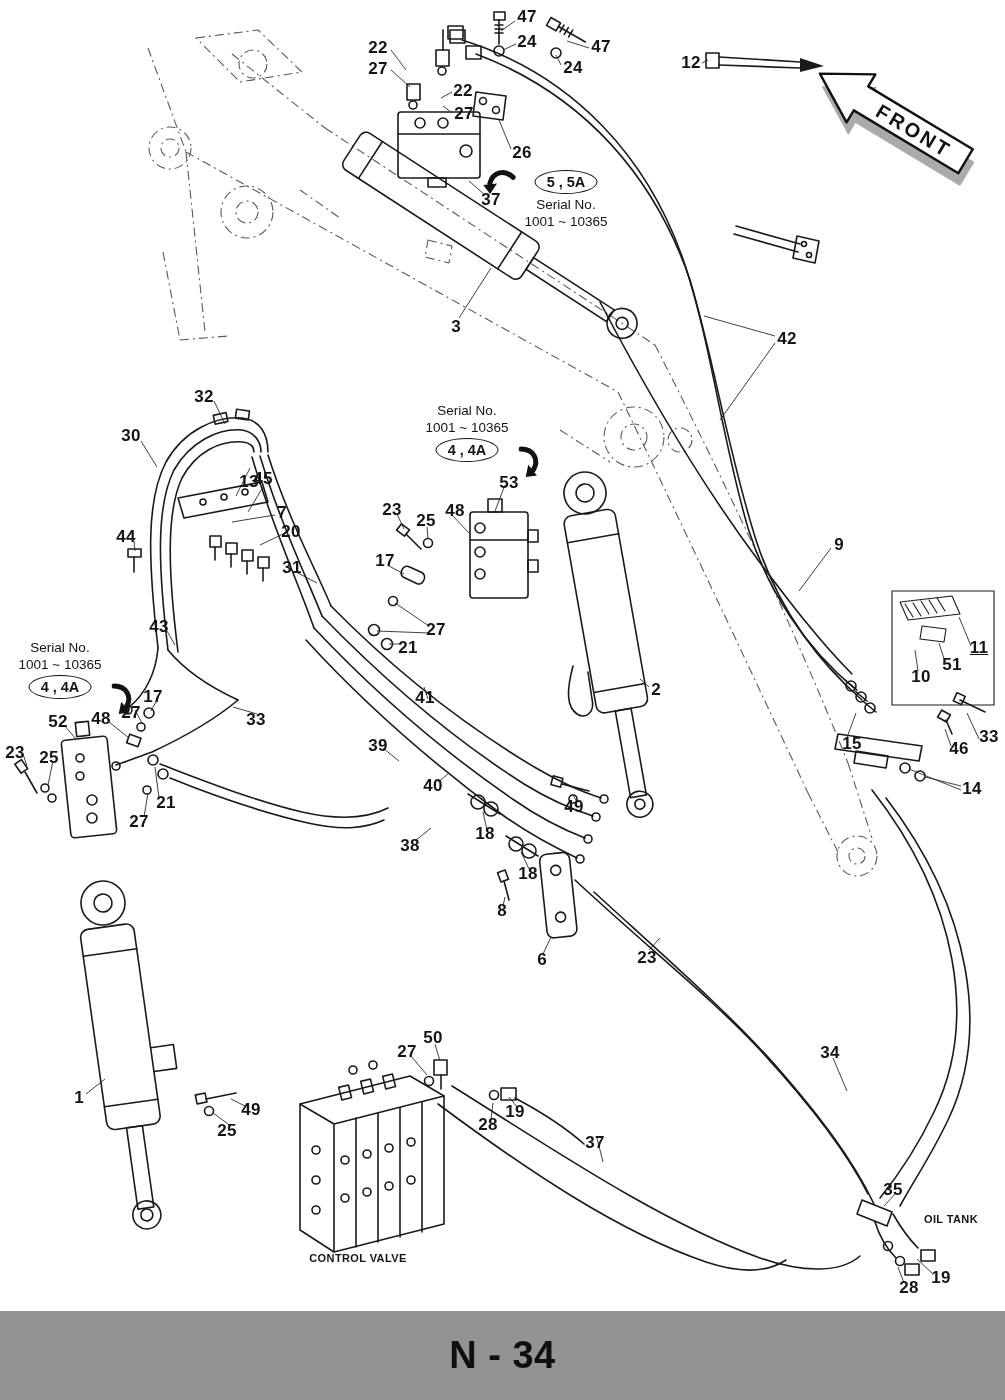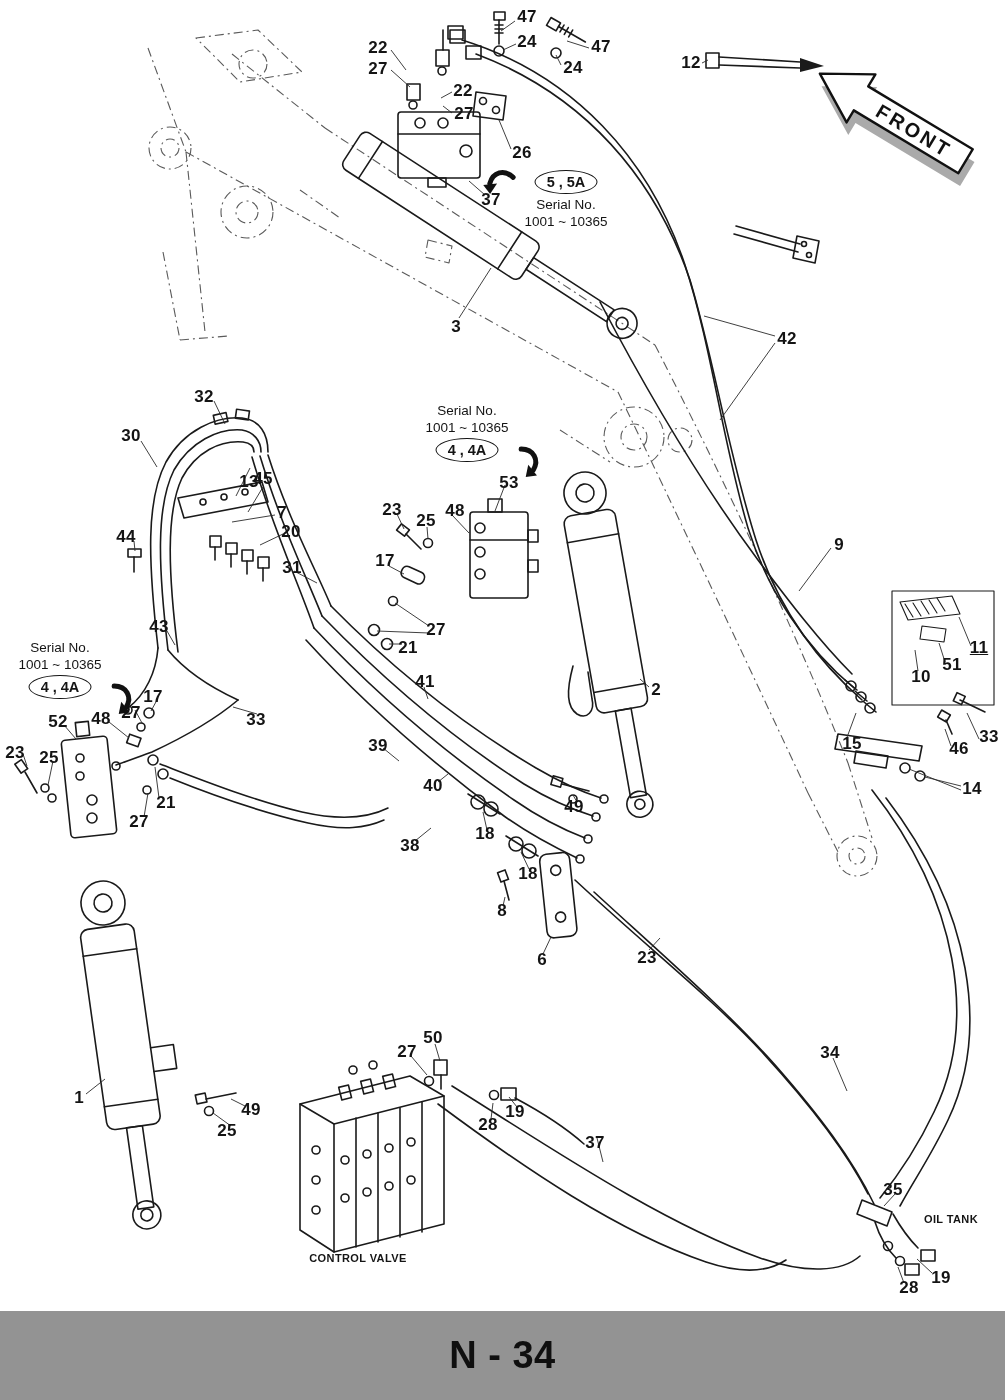--- a/index.html
+++ b/index.html
@@ -410,21 +410,21 @@
       <div class="part-label" style="left: 292px; top: 568px;">31</div>
       <div class="part-label" style="left: 159px; top: 627px;">43</div>
       <div class="part-label" style="left: 256px; top: 720px;">33</div>
       <div class="part-label" style="left: 392px; top: 510px;">23</div>
       <div class="part-label" style="left: 426px; top: 521px;">25</div>
       <div class="part-label" style="left: 455px; top: 511px;">48</div>
       <div class="part-label" style="left: 385px; top: 561px;">17</div>
       <div class="part-label" style="left: 509px; top: 483px; text-align: center;">53</div>
       <div class="part-label" style="left: 436px; top: 630px;">27</div>
       <div class="part-label" style="left: 408px; top: 648px;">21</div>
-      <div class="part-label" style="left: 425px; top: 682px;">41</div>
+      <div class="part-label" style="left: 425px; top: 698px;">41</div>
       <div class="part-label" style="left: 378px; top: 746px;">39</div>
       <div class="part-label" style="left: 433px; top: 786px;">40</div>
       <div class="part-label" style="left: 410px; top: 846px;">38</div>
       <div class="part-label" style="left: 485px; top: 834px;">18</div>
       <div class="part-label" style="left: 528px; top: 874px;">18</div>
       <div class="part-label" style="left: 502px; top: 911px;">8</div>
       <div class="part-label" style="left: 542px; top: 960px;">6</div>
       <div class="part-label" style="left: 647px; top: 958px;">23</div>
       <div class="part-label" style="left: 574px; top: 807px;">49</div>
       <div class="part-label" style="left: 656px; top: 690px;">2</div>

